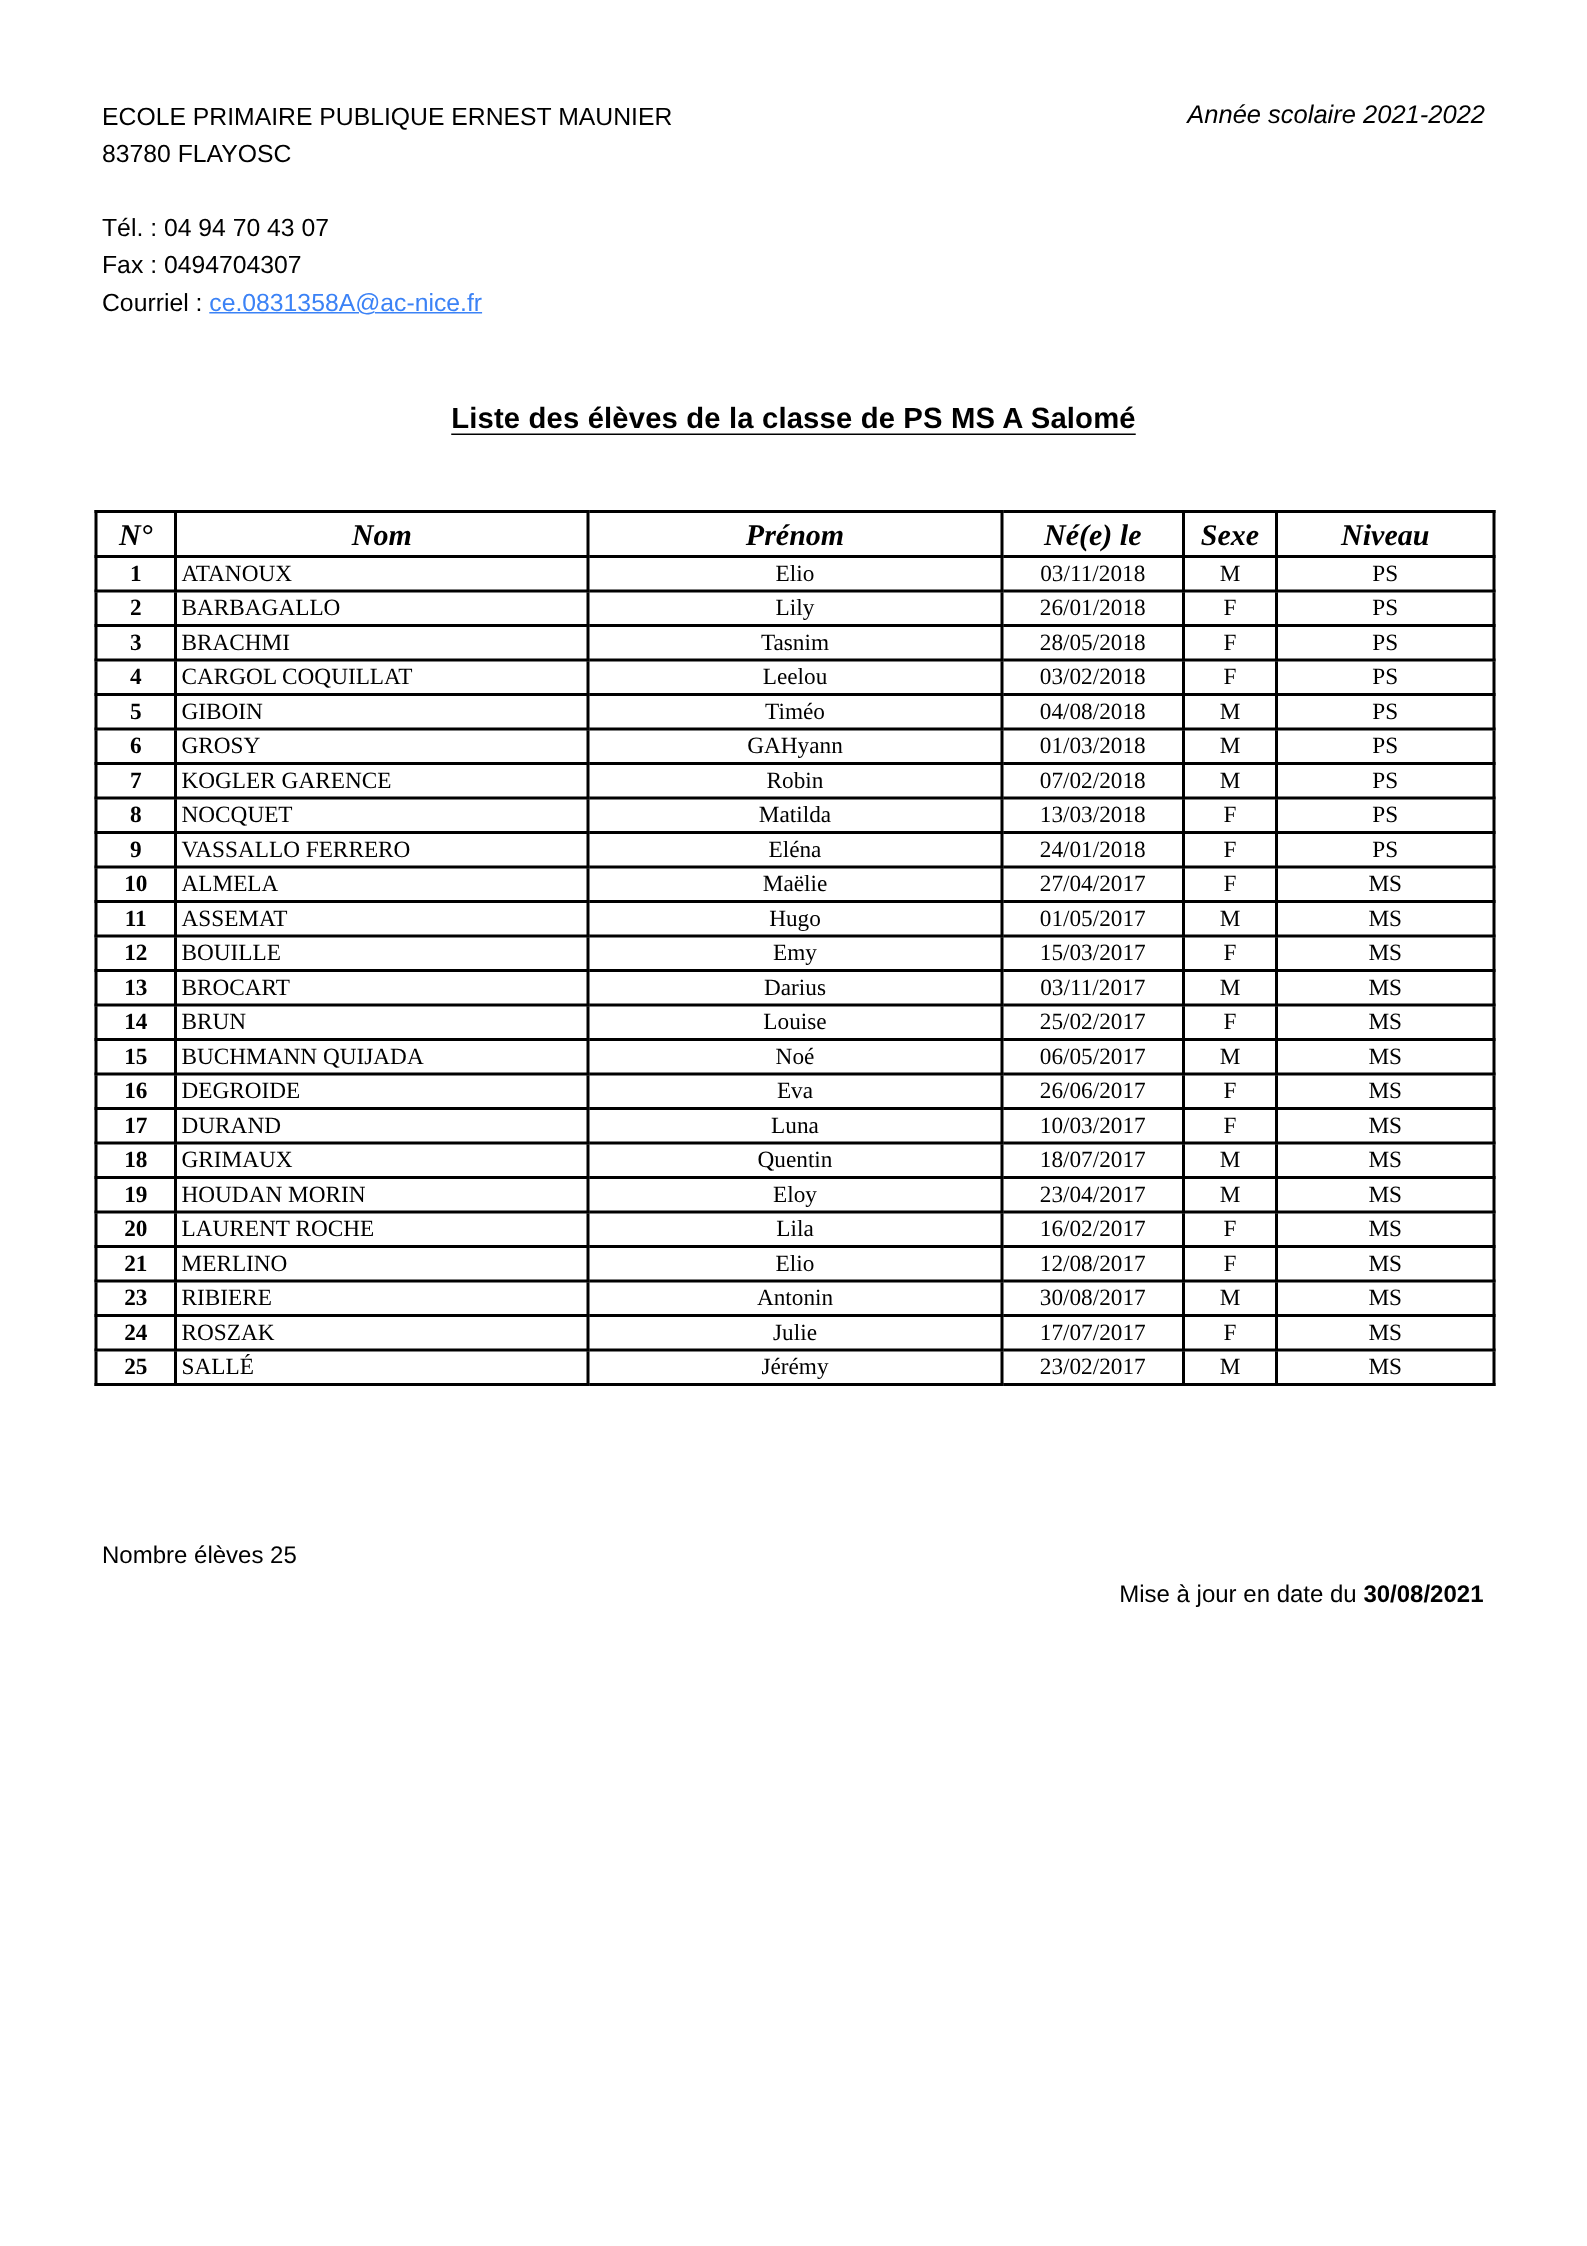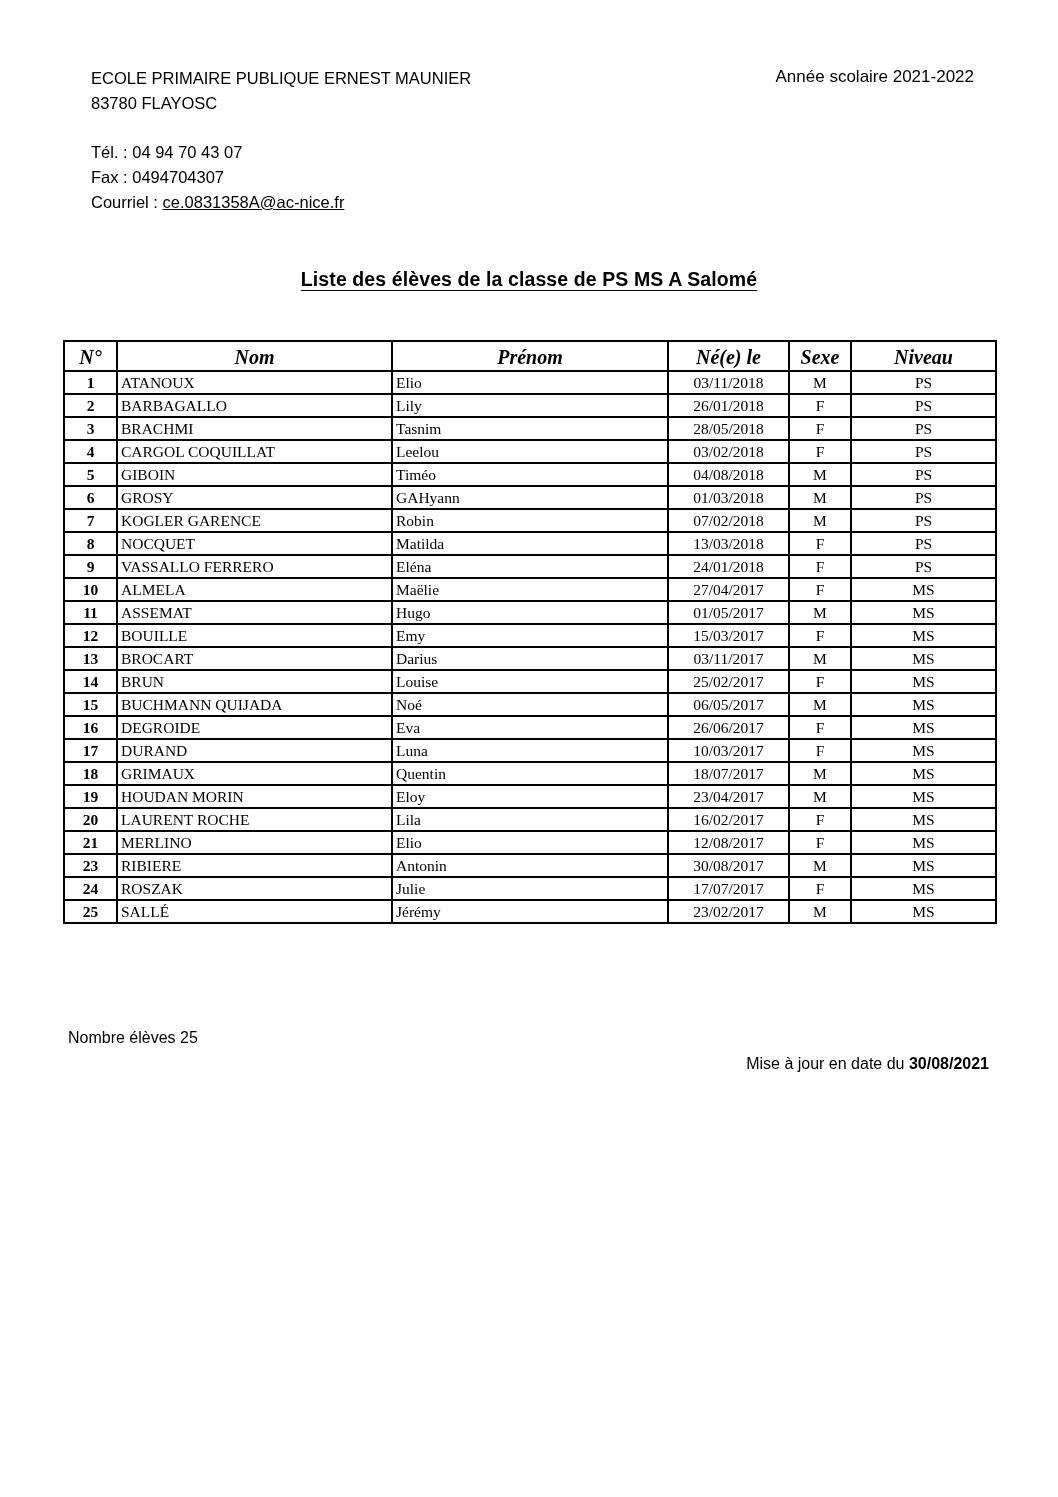--- a/index.html
+++ b/index.html
@@ -1,36 +1,36 @@
 <!DOCTYPE html>
 <html><head>
   <meta charset="utf-8">
   <style>
     html, body { margin: 0; padding: 0; background: #ffffff; }
     body { width: 1058px; height: 1497px; position: relative; color: #000; overflow: hidden; }
     .sans { font-family: "Liberation Sans", sans-serif; }
     .serif { font-family: "Liberation Serif", serif; }
 
-    .school { position: absolute; left: 68px; top: 66px; font-size: 16.5px; line-height: 25px; margin-left: 23px; }
+    .school { position: absolute; left: 68px; top: 66px; font-size: 16.5px; line-height: 25px; }
     .school div { white-space: nowrap; }
     .gap { height: 24px; }
-    .email { color: #000000; text-decoration: underline; }
-
-    .year { position: absolute; right: 84px; top: 67px; font-size: 17px; }
+    .email { color: #3b82f6; text-decoration: underline; }
+
+    .year { position: absolute; right: 68px; top: 67px; font-size: 17px; font-style: italic; }
 
     .title { position: absolute; left: 0; width: 1058px; top: 268px; text-align: center; }
     .title span { font-size: 19.5px; font-weight: bold; text-decoration: underline; text-underline-offset: 4px; letter-spacing: 0.1px; }
 
     table.roster { position: absolute; left: 63px; top: 340px; width: 932px; border-collapse: collapse; table-layout: fixed; }
     table.roster th, table.roster td { border: 2px solid #000; padding: 0 3px; white-space: nowrap; overflow: hidden; }
     table.roster th { height: 28px; font-size: 20px; font-style: italic; font-weight: bold; text-align: center; vertical-align: bottom; line-height: 26px; }
     table.roster td { height: 21px; font-size: 15.5px; line-height: 21px; vertical-align: bottom; }
     td.c-num { text-align: center; font-weight: bold; }
     td.c-nom { text-align: left; border-radius: 10px; }
-    td.c-prenom { text-align: left; }
+    td.c-prenom { text-align: center; }
     td.c-date, td.c-sexe, td.c-niveau { text-align: center; }
 
     .count { position: absolute; left: 68px; top: 1029px; font-size: 16px; }
     .updated { position: absolute; right: 69px; top: 1055px; font-size: 16px; }
     .updated b { font-weight: bold; }
   </style>
 </head>
 <body>
 
 <div class="school sans">

